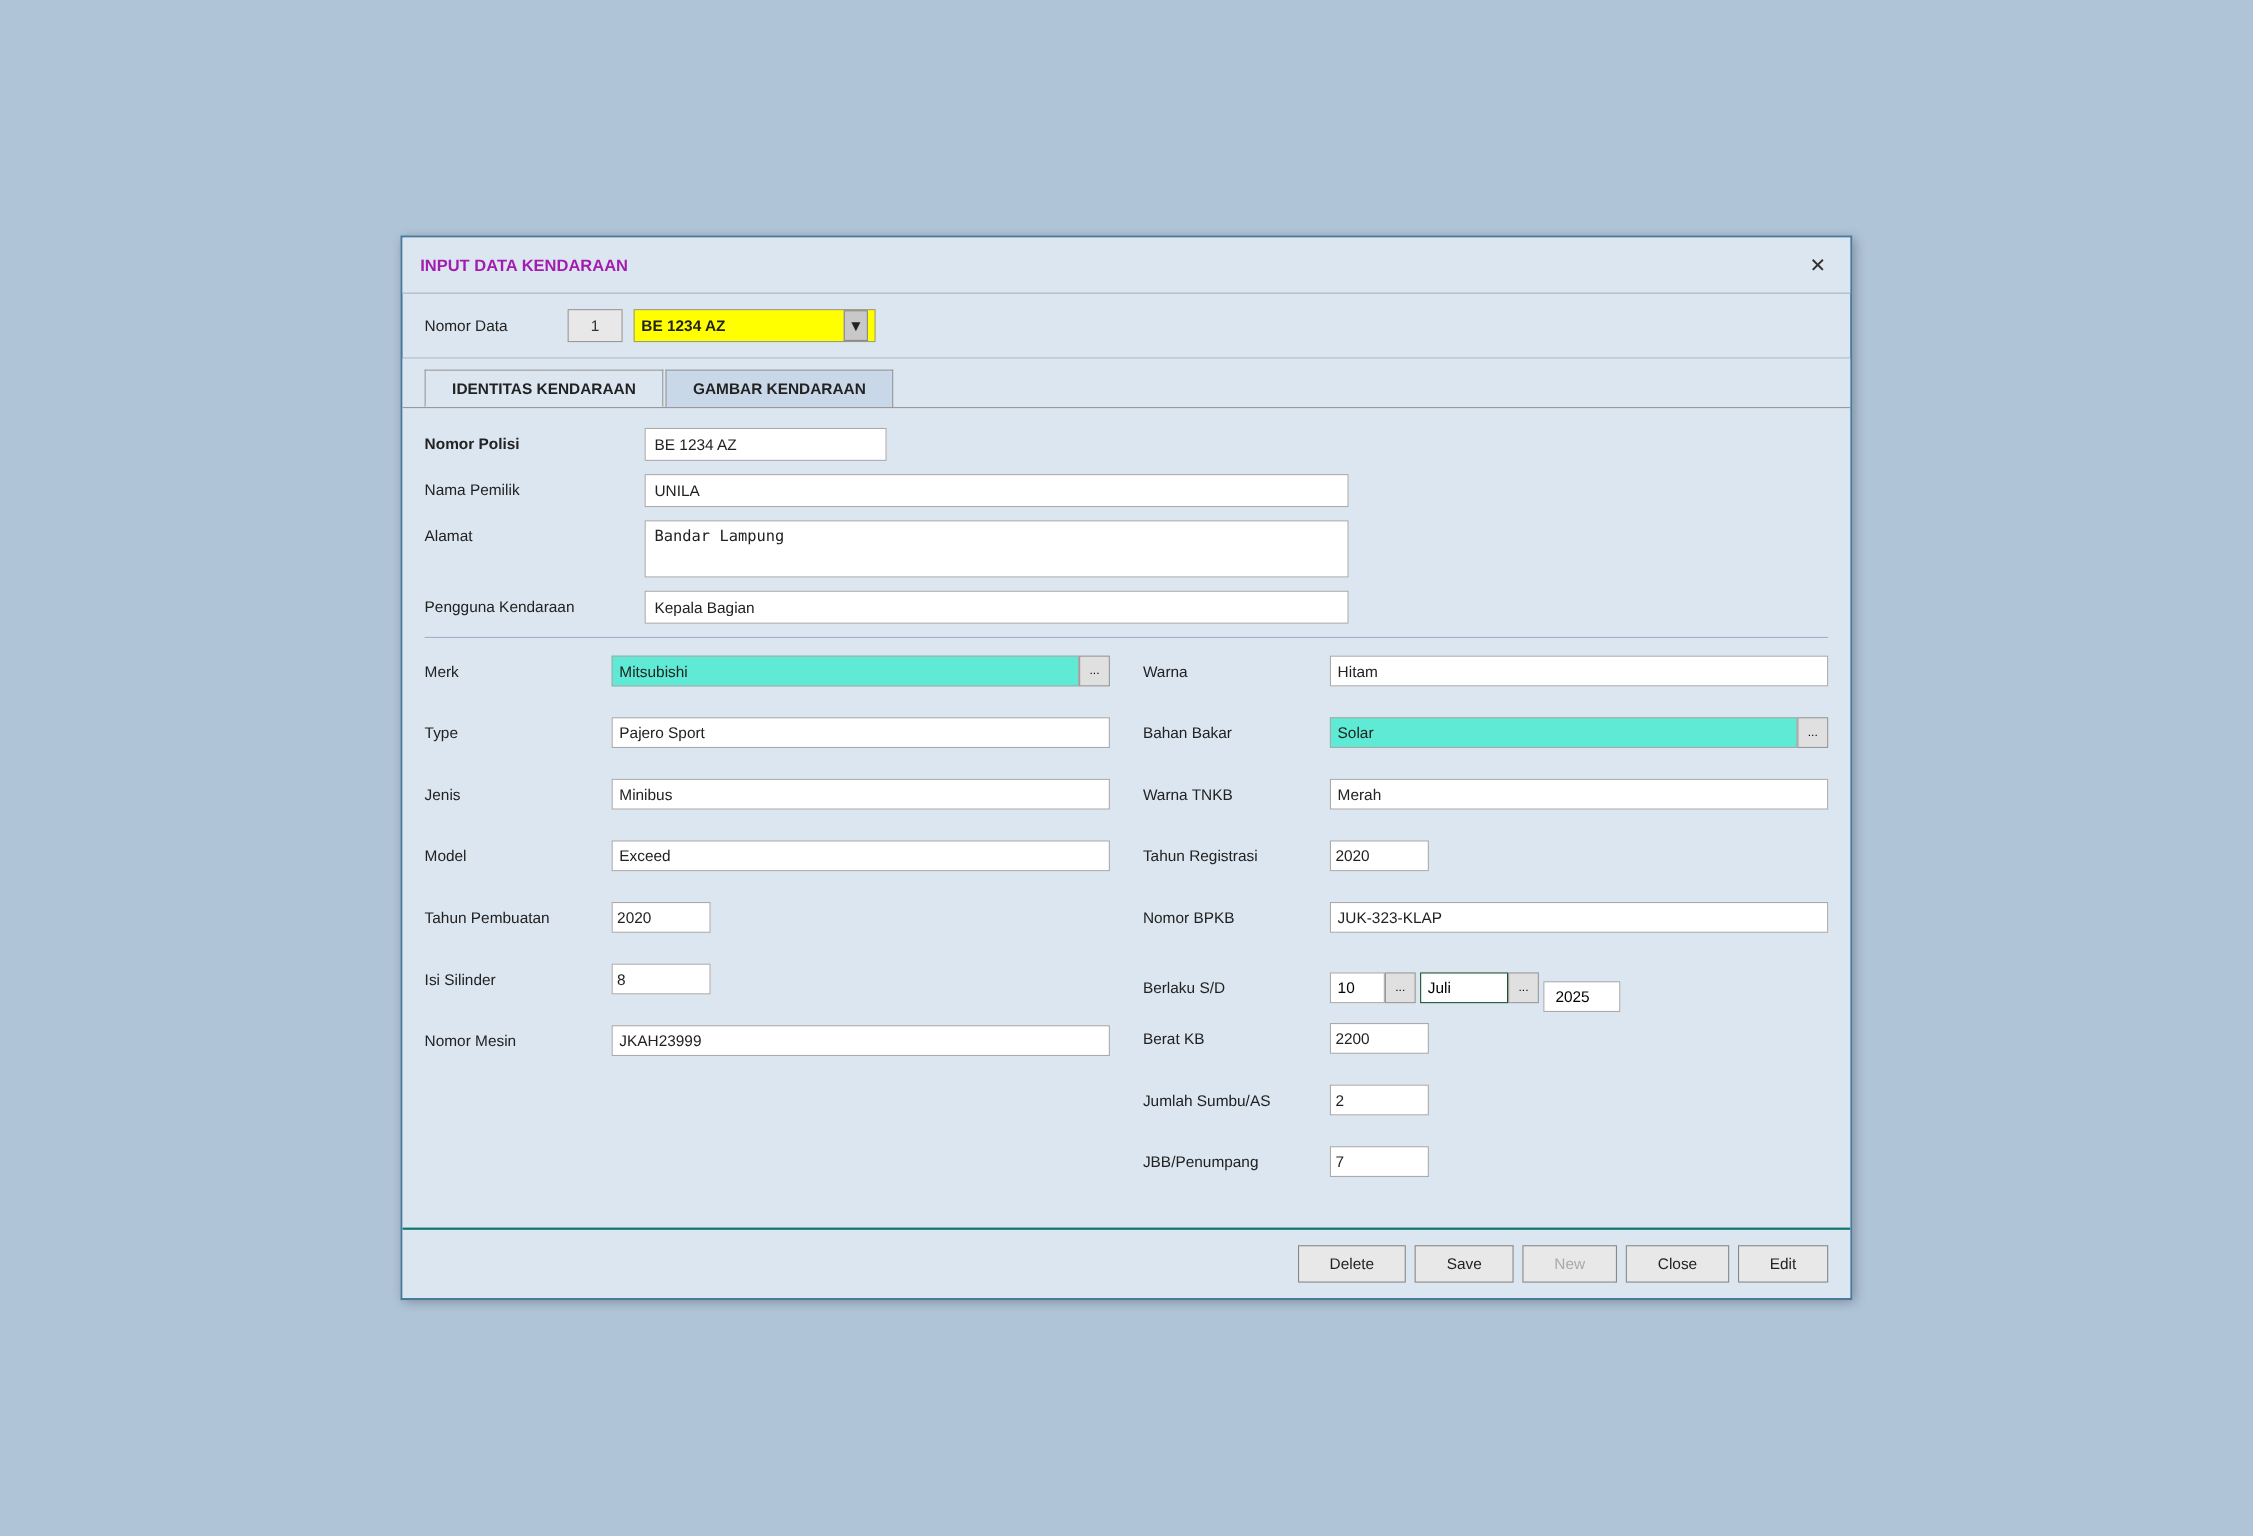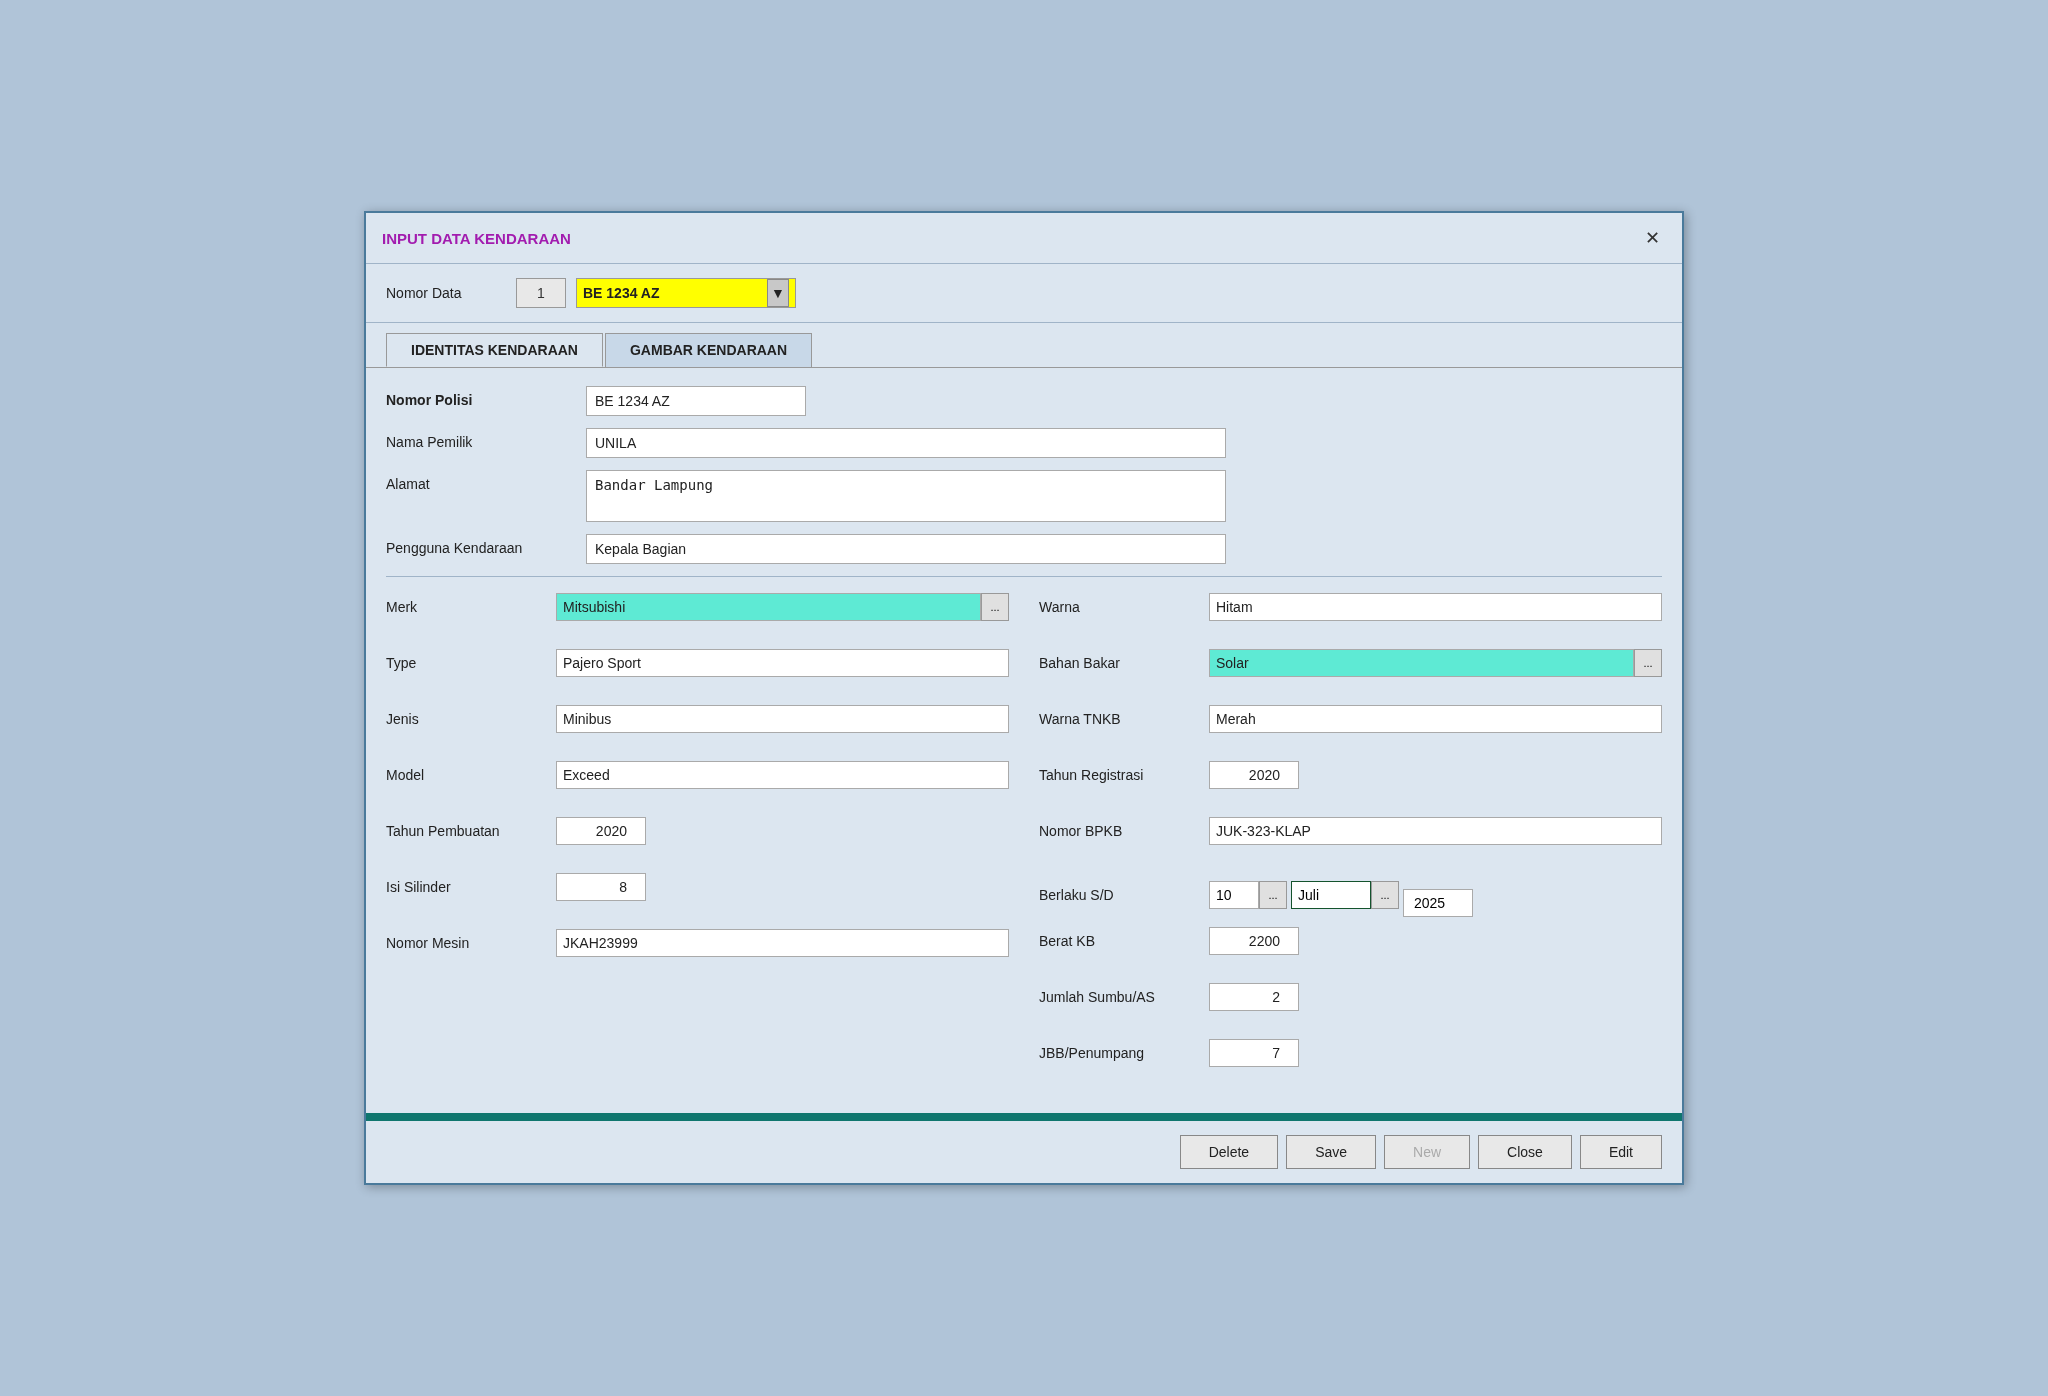--- a/index.html
+++ b/index.html
@@ -210,25 +210,24 @@
       cursor: pointer;
       font-size: 11px;
       display: flex;
       align-items: center;
       justify-content: center;
     }
     .field-input-sm {
       background: white;
       border: 1px solid #aaa;
       height: 28px;
-      padding: 0 18px;
+      padding: 0 4px;
       font-size: 14px;
       color: #222;
       width: 90px;
-      text-align: right;
     }
 
     .berlaku-row {
       display: flex;
       align-items: center;
       margin-bottom: 10px;
     }
     .berlaku-label {
       width: 170px;
       font-size: 14px;
@@ -273,21 +272,21 @@
       border: 1px solid #aaa;
       height: 28px;
       padding: 0 10px;
       font-size: 14px;
       width: 70px;
       margin-left: 4px;
       margin-top: 16px;
     }
 
     .footer {
-      border-top: 8px solid #0f766e;
+      border-top: 2px solid #0f766e;
       padding: 14px 20px;
       display: flex;
       justify-content: flex-end;
       gap: 8px;
       background: #dce6f0;
       position: absolute;
       bottom: 0;
       left: 0;
       right: 0;
     }

